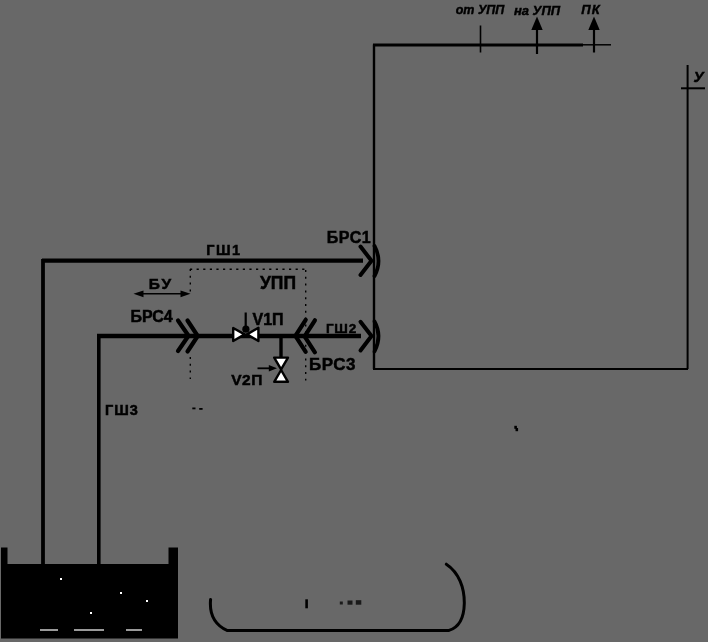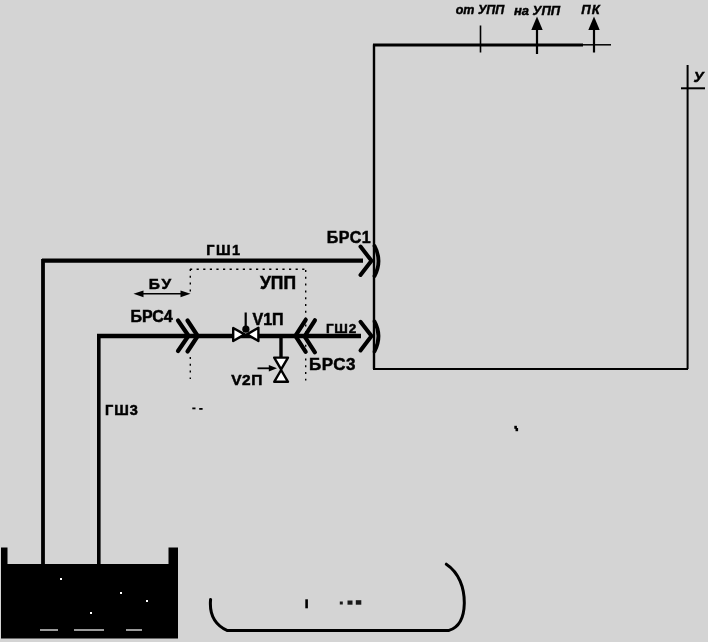--- a/index.html
+++ b/index.html
@@ -1,16 +1,16 @@
 <!DOCTYPE html>
 <html><head>
 <meta charset="utf-8">
 <style>
   html,body{margin:0;padding:0;background:#fff;}
-  #page{position:relative;width:708px;height:642px;background:#86efac;overflow:hidden;filter:grayscale(1);}
+  #page{position:relative;width:708px;height:642px;background:#ef4444;overflow:hidden;filter:grayscale(1);}
   svg{position:absolute;left:0;top:0;}
   text{font-family:"Liberation Sans",sans-serif;fill:#000;}
   .b{font-weight:bold;stroke:#000;stroke-width:0.5px;}
   .i{font-style:italic;font-weight:bold;stroke:#000;stroke-width:0.45px;}
 </style>
 </head>
 <body>
 <div id="page">
 <svg width="708" height="642" viewBox="0 0 708 642">
 

